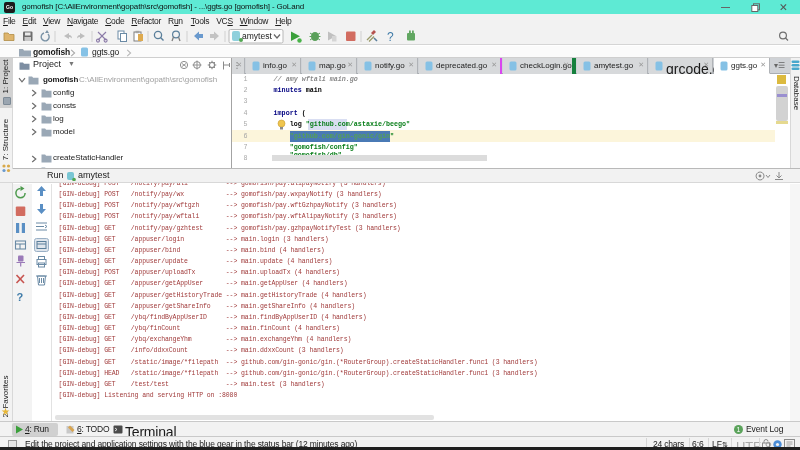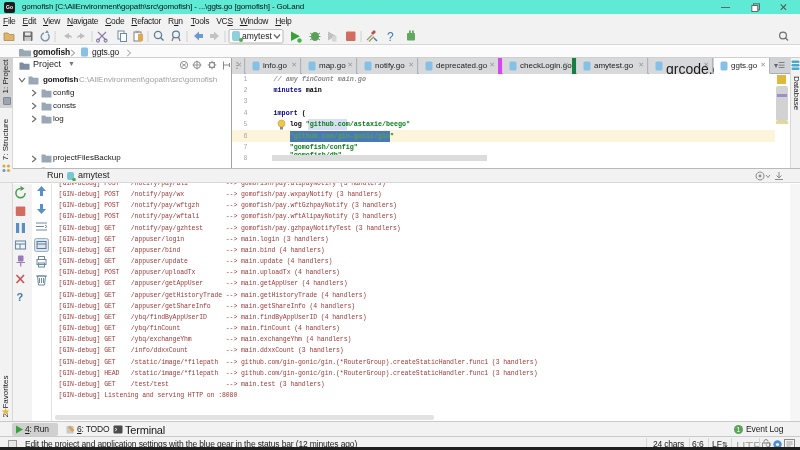--- a/index.html
+++ b/index.html
@@ -195,28 +195,37 @@
     </div>
     <div class="abs" style="left:0;top:54.2px;width:191px;height:13px;overflow:hidden">
       <svg class="abs" style="left:17px;top:3px" width="6" height="8">
         <path d="M1.2 1 L4.8 4 L1.2 7" fill="none" stroke="#6e6e6e" stroke-width="1.2"></path>
       </svg>
       <svg class="abs" style="left:26.5px;top:1.5px" width="11" height="10">
         <path d="M0.5 1.5 h3.6 l1 1.3 H10.5 v6.7 H0.5 z" fill="#9aa8b6"></path>
       </svg>
       <span class="abs" style="left:39px;top:1.5px;font-size:8px;color:#1a1a1a">log</span>
     </div>
+    <div class="abs" style="left:0;top:67.3px;width:218px;height:13px;overflow:hidden">
+      <svg class="abs" style="left:17px;top:3px" width="6" height="8">
+        <path d="M1.2 1 L4.8 4 L1.2 7" fill="none" stroke="#6e6e6e" stroke-width="1.2"></path>
+      </svg>
+      <svg class="abs" style="left:26.5px;top:1.5px" width="11" height="10">
+        <path d="M0.5 1.5 h3.6 l1 1.3 H10.5 v6.7 H0.5 z" fill="#9aa8b6"></path>
+      </svg>
+      <span class="abs" style="left:39px;top:1.5px;font-size:8px;color:#1a1a1a">model</span>
+    </div>
     <div class="abs" style="left:0;top:93.5px;width:218px;height:13px;overflow:hidden">
       <svg class="abs" style="left:17px;top:3px" width="6" height="8">
         <path d="M1.2 1 L4.8 4 L1.2 7" fill="none" stroke="#6e6e6e" stroke-width="1.2"></path>
       </svg>
       <svg class="abs" style="left:26.5px;top:1.5px" width="11" height="10">
         <path d="M0.5 1.5 h3.6 l1 1.3 H10.5 v6.7 H0.5 z" fill="#9aa8b6"></path>
       </svg>
-      <span class="abs" style="left:39px;top:1.5px;font-size:8px;color:#1a1a1a">projectFilesBackup</span>
+      <span class="abs" style="left:39px;top:1.5px;font-size:8px;color:#1a1a1a">createStaticHandler</span>
     </div>
     <div class="abs" style="left:0;top:106.6px;width:218px;height:13px;overflow:hidden">
       <svg class="abs" style="left:17px;top:3px" width="6" height="8">
         <path d="M1.2 1 L4.8 4 L1.2 7" fill="none" stroke="#6e6e6e" stroke-width="1.2"></path>
       </svg>
       <svg class="abs" style="left:26.5px;top:1.5px" width="11" height="10">
         <path d="M0.5 1.5 h3.6 l1 1.3 H10.5 v6.7 H0.5 z" fill="#9aa8b6"></path>
       </svg>
     </div>
   </div>
@@ -241,21 +250,21 @@
       <span class="abs" style="left:17px;top:2.5px;font-size:8px;color:#1b1b1b;white-space:nowrap">map.go</span>
       <span class="abs" style="right:3px;top:2.5px;font-size:7px;color:#9a9a9a">✕</span>
     </div>
     <div class="abs" style="left:126px;top:0;width:60px;height:16px;background:#d7d9db;border-right:1px solid #b0b3b7">
       <svg class="abs" style="left:6px;top:3px" width="8" height="10">
         <rect x="0.5" y="0.5" width="7" height="9" rx="1.5" fill="#85c1e5"></rect>
       </svg>
       <span class="abs" style="left:17px;top:2.5px;font-size:8px;color:#1b1b1b;white-space:nowrap">notify.go</span>
       <span class="abs" style="right:3px;top:2.5px;font-size:7px;color:#9a9a9a">✕</span>
     </div>
-    <div class="abs" style="left:187px;top:0;width:83px;height:16px;background:#d7d9db;border-right:4px solid #d946ef">
+    <div class="abs" style="left:187px;top:0;width:83px;height:16px;background:#d7d9db;border-right:2px solid #d946ef">
       <svg class="abs" style="left:6px;top:3px" width="8" height="10">
         <rect x="0.5" y="0.5" width="7" height="9" rx="1.5" fill="#85c1e5"></rect>
       </svg>
       <span class="abs" style="left:17px;top:2.5px;font-size:8px;color:#1b1b1b;white-space:nowrap">deprecated.go</span>
       <span class="abs" style="right:3px;top:2.5px;font-size:7px;color:#9a9a9a">✕</span>
     </div>
     <div class="abs" style="left:271px;top:0;width:73px;height:16px;background:#d7d9db;border-right:4px solid #15803d">
       <svg class="abs" style="left:6px;top:3px" width="8" height="10">
         <rect x="0.5" y="0.5" width="7" height="9" rx="1.5" fill="#85c1e5"></rect>
       </svg>
@@ -296,21 +305,21 @@
 
   <pre class="abs" style="left:0;top:-0.4px;width:15.5px;font-size:6.7px;line-height:11.4px;color:#a8a8a8;text-align:right">1
 2
 3
 4
 5
 6
 7
 8</pre>
 
-  <pre class="abs" style="left:41.6px;top:-0.4px;font-size:6.7px;line-height:11.4px;color:#000;font-weight:bold"><i style="color:#8a8a8a">// amy finCount main.go</i>
+  <pre class="abs" style="left:41.6px;top:-0.4px;font-size:6.7px;line-height:11.4px;color:#000;font-weight:bold"><i style="color:#8a8a8a">// amy wftali main.go</i>
 <b style="color:#000080">minutes</b> main
 
 <b style="color:#000080">import</b> (
     log <span style="color:#067d17">"github.com/astaxie/beego"</span>
     <span style="color:#55a055">"github.com/gin-gonic/gin</span><span style="color:#067d17">"</span>
     <span style="color:#067d17">"gomofish/config"</span></pre>
   <div class="abs" style="left:57.7px;top:76.5px;width:60px;height:4px;overflow:hidden">
       <pre style="font-size:6.7px;line-height:11.4px;font-weight:bold;color:#067d17;margin-top:-1px">"gomofish/db"</pre>
     </div>
 
@@ -442,21 +451,21 @@
   <div class="abs" style="left:25px;top:2px;font-size:8.5px;letter-spacing:-0.2px;color:#1a1a1a"><u>4</u>: Run</div>
   <svg class="abs" style="left:66px;top:3px" width="10" height="9">
       <rect x="0.5" y="1" width="7" height="7.5" fill="#c8c8c8"></rect>
       <path d="M4 0.5 l4.5 4.5 -2 2 -4.5-4.5 z" fill="#d8a44f"></path>
     </svg>
   <div class="abs" style="left:77px;top:2px;font-size:8.5px;letter-spacing:-0.2px;color:#1a1a1a"><u>6</u>: TODO</div>
   <svg class="abs" style="left:113px;top:3px" width="10" height="9">
       <rect x="0.5" y="0.5" width="9" height="8" fill="#4a4a4a" rx="1"></rect>
       <path d="M2 3 l2 1.5 -2 1.5" stroke="#fff" stroke-width="0.8" fill="none"></path>
     </svg>
-  <div class="abs" style="left:125px;top:2px;font-size:11px;letter-spacing:-0.2px;color:#1a1a1a">Terminal</div>
+  <div class="abs" style="left:125px;top:2px;font-size:14px;letter-spacing:-0.2px;color:#1a1a1a">Terminal</div>
   <div class="abs" style="left:734px;top:2.5px;width:9px;height:9px;background:#5ba35b;border-radius:50%;color:#fff;font-size:7px;text-align:center;line-height:9px">1</div>
   <div class="abs" style="left:746px;top:1.5px;font-size:8.5px;letter-spacing:-0.1px;color:#1a1a1a">Event Log</div>
 </div>
 
 <div class="abs" style="left:0;top:436px;width:800px;height:14px;background:#f2f2f2;border-top:1px solid #c9c9c9">
   <div class="abs" style="left:8px;top:2.5px;width:9px;height:8px;background:#e8e8e8;border:1px solid #9a9a9a"></div>
   <div class="abs" style="left:25px;top:1.5px;font-size:8.5px;letter-spacing:-0.15px;color:#1a1a1a">Edit the project and application settings with the blue gear in the status bar (12 minutes ago)</div>
   <div class="abs" style="left:653px;top:1.5px;font-size:8.5px;letter-spacing:-0.2px;color:#1a1a1a">24 chars</div>
   <div class="abs" style="left:692px;top:1.5px;font-size:8.5px;color:#1a1a1a">6:6</div>
   <div class="abs" style="left:712px;top:1.5px;font-size:8.5px;color:#1a1a1a">LF<span style="font-size:7px">⇅</span></div>

